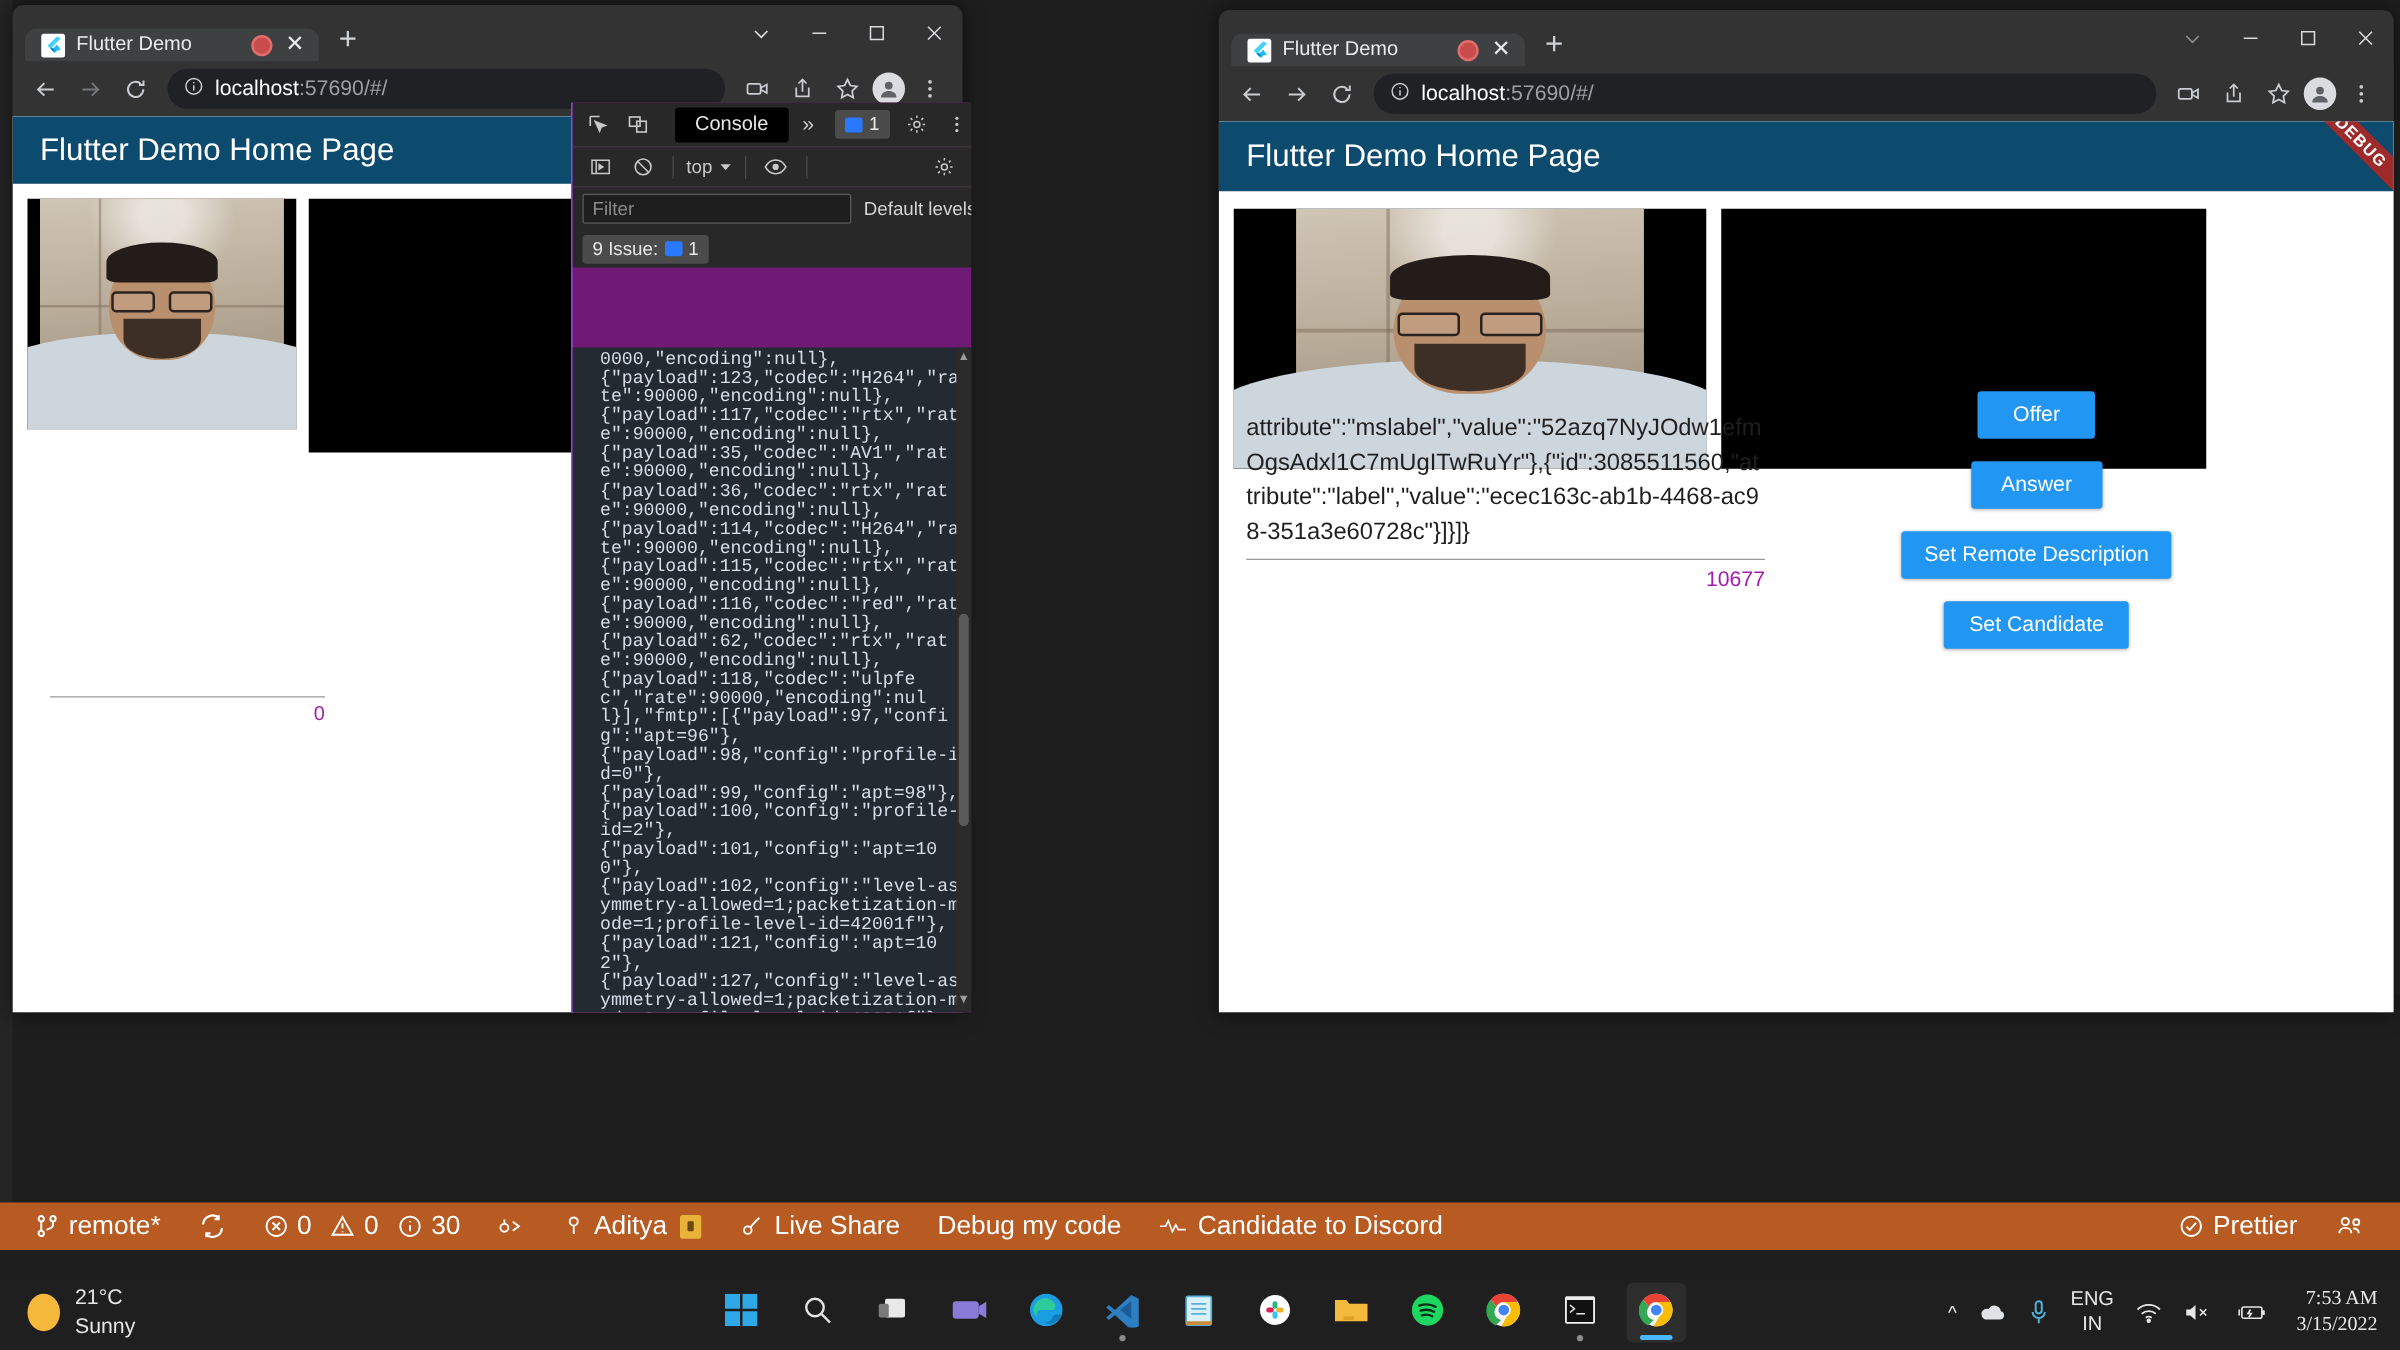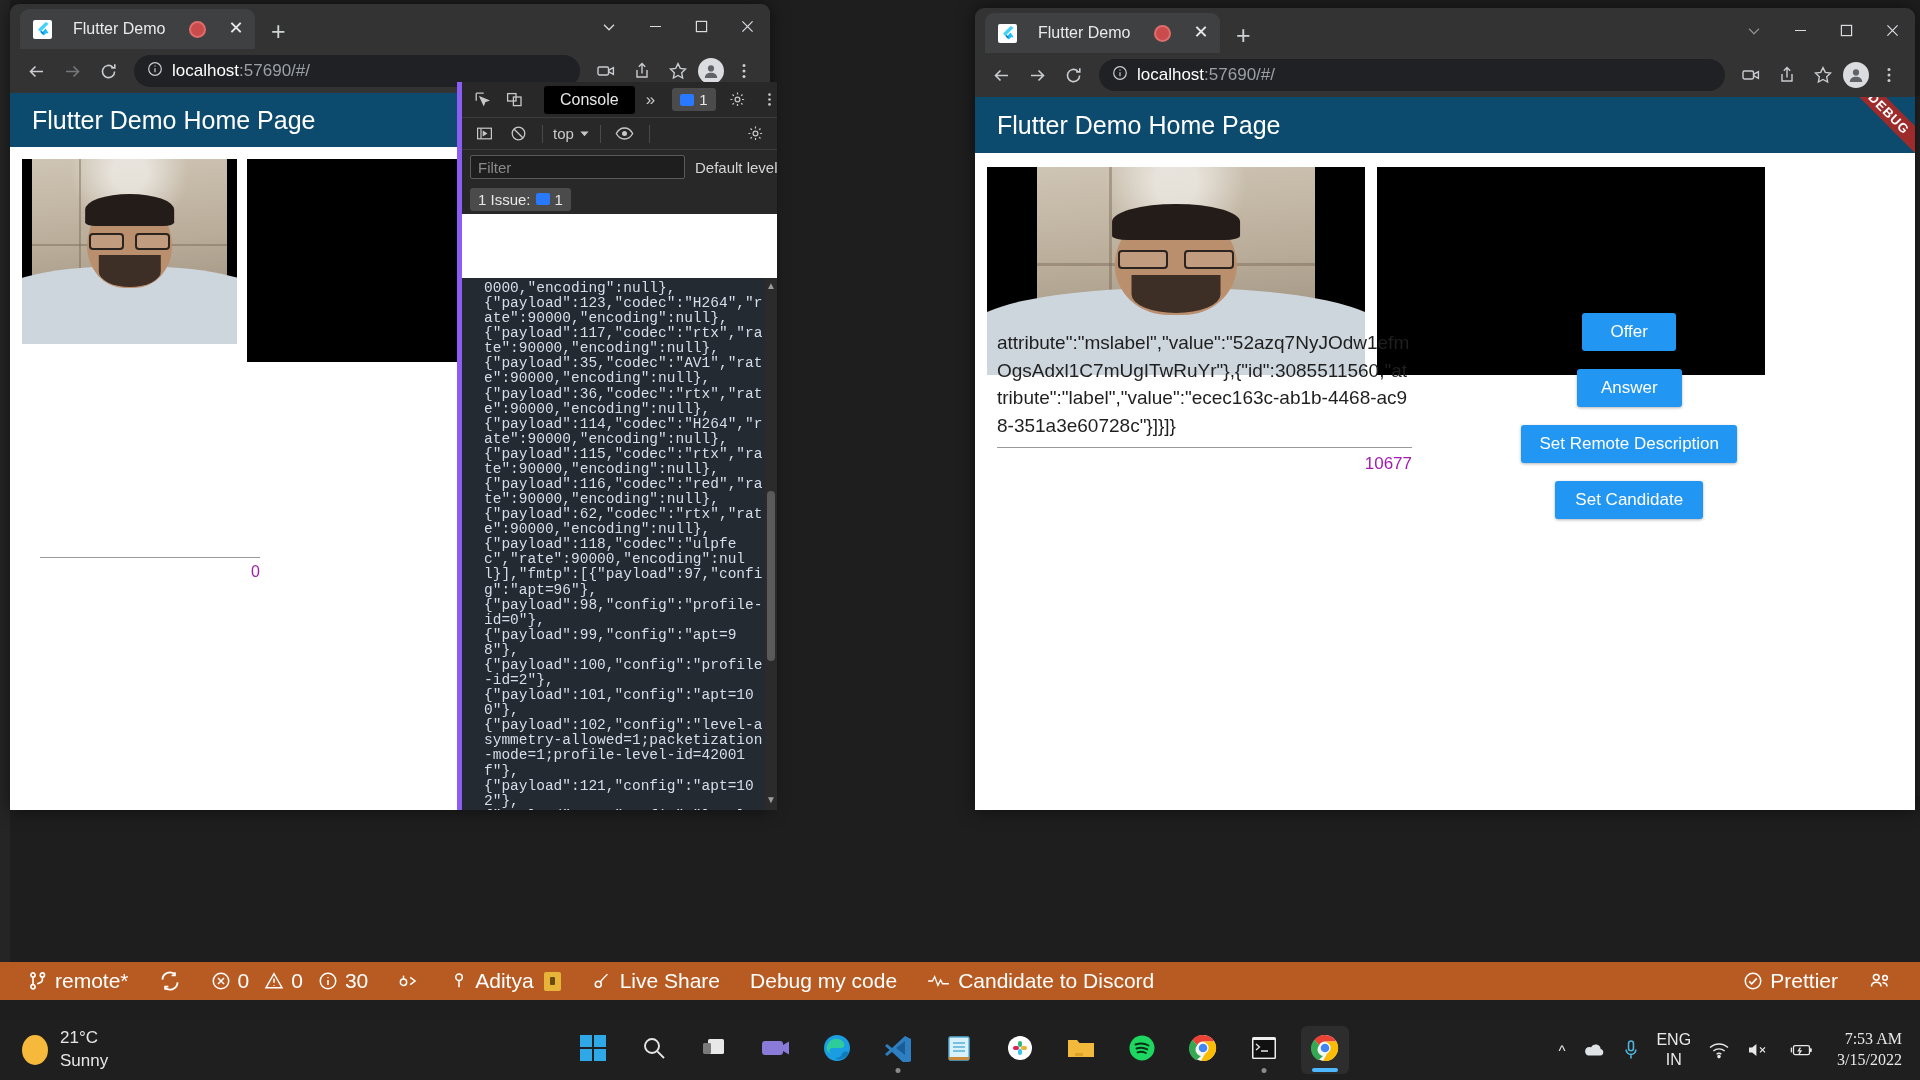--- a/index.html
+++ b/index.html
@@ -78,23 +78,23 @@
     background: #333333;
     border-radius: 9px 9px 0 0;
     overflow: hidden;
     box-shadow: 0 0 18px rgba(0,0,0,.55);
   }
   .chrome-tabstrip {
     height: 45px; display: flex; align-items: flex-end;
     padding-left: 10px; position: relative;
   }
   .chrome-tab {
-    height: 40px; min-width: 235px; max-width: 250px;
+    height: 26px; min-width: 235px; max-width: 250px;
     background: #3f4042; border-radius: 9px 9px 0 0;
-    display: flex; align-items: center; gap: 21px; padding: 0 10px 0 13px;
+    display: flex; align-items: center; gap: 9px; padding: 0 10px 0 13px;
     color: #e8eaed; font-size: 16px;
   }
   .tab-favicon { width: 19px; height: 19px; background: #fff; border-radius: 2px; display:flex; align-items:center; justify-content:center; flex: 0 0 auto;}
   .tab-title { flex: 1; white-space: nowrap; overflow: hidden; text-overflow: ellipsis; }
   .tab-rec { width: 17px; height: 17px; border-radius: 50%; border: 2px solid #e06c6c; background: #c94b4b; flex: 0 0 auto; }
   .tab-close { width: 18px; height: 18px; color: #e8eaed; font-size: 18px; line-height: 16px; text-align: center; flex: 0 0 auto; }
   .tab-new { color: #cfd2d5; font-size: 25px; margin: 0 0 5px 16px; line-height: 1; }
   .win-controls {
     position: absolute; right: 0; top: 0; height: 45px;
     display: flex; align-items: center; gap: 0;
@@ -174,22 +174,22 @@
   .textfield-wrap { position: relative; }
   .tf-underline { border-bottom: 1px solid #999; }
   .tf-counter { color: #a21caf; font-size: 16px; text-align: right; }
   .sdp-text {
     color: #1f1f1f; font-family: "Liberation Sans", sans-serif;
     word-break: break-all; line-height: 1.45;
   }
 
   
   #devtools {
-    position: absolute; background: #ffffff; overflow: hidden;
-    border-left: 5px solid #8b5cf6;
+    position: absolute; background: #701a75; overflow: hidden;
+    border-left: 1px solid #8b5cf6;
   }
   #dt-tabbar {
     height: 36px; display: flex; align-items: center; gap: 4px;
     background: #282828; padding: 0 6px; border-bottom: 1px solid #3b3b3b;
   }
   .dt-iconbtn { width: 28px; height: 28px; display:flex; align-items:center; justify-content:center; color:#c8c8c8; flex:0 0 auto;}
   .dt-sep { width: 1px; height: 18px; background: #4a4a4a; margin: 0 4px; }
   .dt-tab { color: #e8e8e8; font-size: 16px; padding: 5px 16px; border-radius: 3px; }
   .dt-tab.active { background: #000; }
   .dt-more { color: #c8c8c8; font-size: 17px; padding: 0 7px; }
@@ -687,21 +687,21 @@
   <div id="dt-filterrow">
     <input id="dt-filter" placeholder="Filter" style="">
     <span id="dt-levels">
       <span>Default levels</span>
       
     </span>
   </div>
 
   <div id="dt-issuesrow">
     <span class="dt-badge">
-      <span>1 Issue:</span>
+      <span>9 Issue:</span>
       <span class="dt-sq"></span>
       <span>1</span>
     </span>
   </div>
 
   <div id="dt-console">
     <div id="dt-console-inner">0000,"encoding":null},
 {"payload":123,"codec":"H264","rate":90000,"encoding":null},
 {"payload":117,"codec":"rtx","rate":90000,"encoding":null},
 {"payload":35,"codec":"AV1","rate":90000,"encoding":null},

